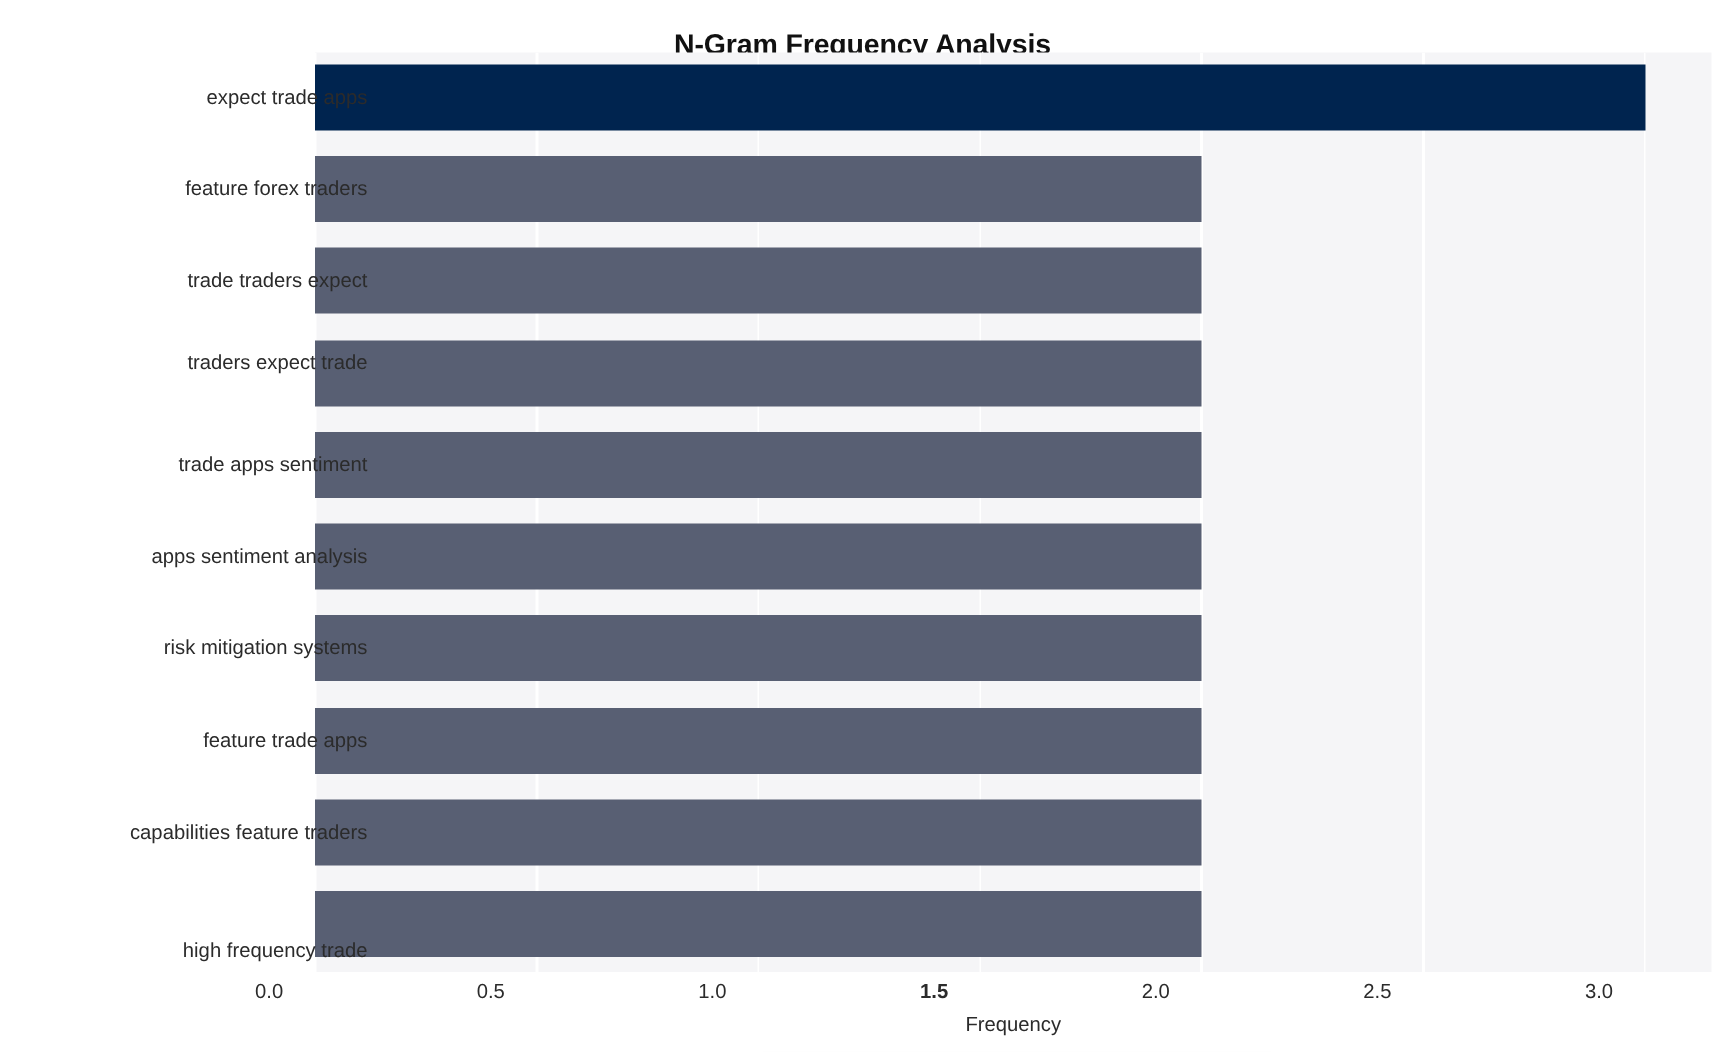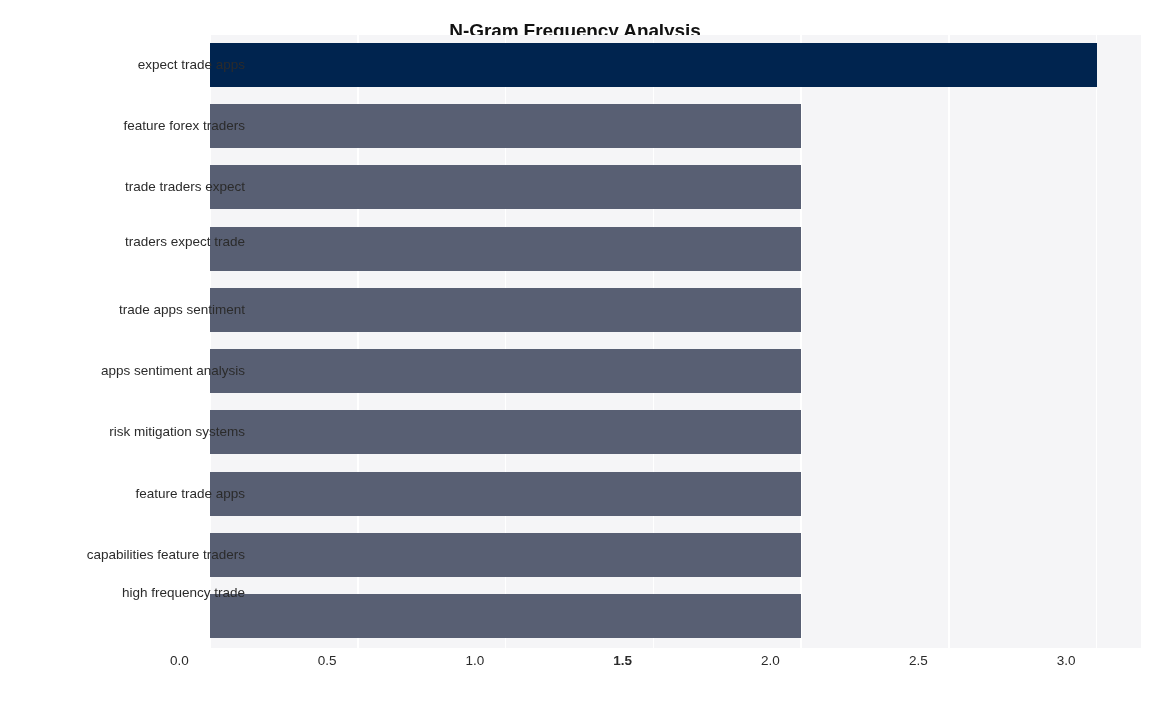--- a/index.html
+++ b/index.html
@@ -147,27 +147,28 @@
   <div id="y-axis">
       <div class="ytick" style="top: 21.65px;">expect trade apps</div>
       <div class="ytick" style="top: 82.95px;">feature forex traders</div>
       <div class="ytick" style="top: 144.25px;">trade traders expect</div>
       <div class="ytick" style="top: 199px;">traders expect trade</div>
       <div class="ytick" style="top: 266.85px;">trade apps sentiment</div>
       <div class="ytick" style="top: 328.15px;">apps sentiment analysis</div>
       <div class="ytick" style="top: 389.45px;">risk mitigation systems</div>
       <div class="ytick" style="top: 450.75px;">feature trade apps</div>
       <div class="ytick" style="top: 512.05px;">capabilities feature traders</div>
-      <div class="ytick" style="top: 550px;">high frequency trade</div>
+      <div class="ytick" style="top: 591px;">high frequency trade</div>
     </div>
 
   <div id="x-axis">
       <div class="xtick" style="left: 210px;">0.0</div>
       <div class="xtick" style="left: 357.778px;">0.5</div>
       <div class="xtick" style="left: 505.556px;">1.0</div>
       <div class="xtick" style="left: 653.333px; font-weight: bold;">1.5</div>
       <div class="xtick" style="left: 801.111px;">2.0</div>
       <div class="xtick" style="left: 948.889px;">2.5</div>
       <div class="xtick" style="left: 1096.67px;">3.0</div>
     </div>
 
+  <div id="x-axis-label">Frequency</div>
 
 </div>
 
 </body></html>

